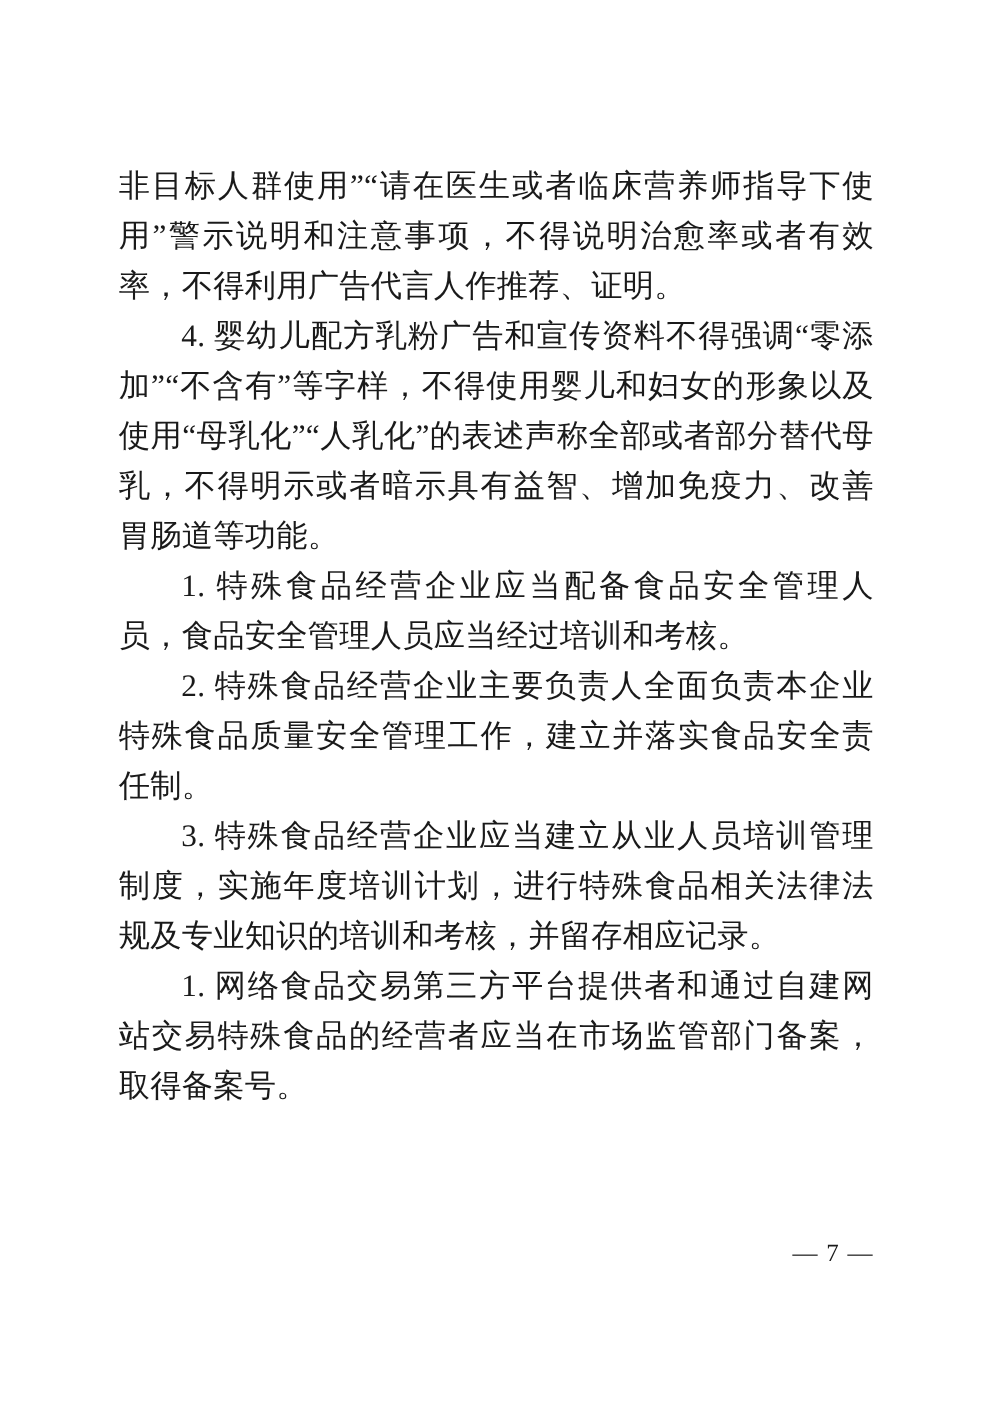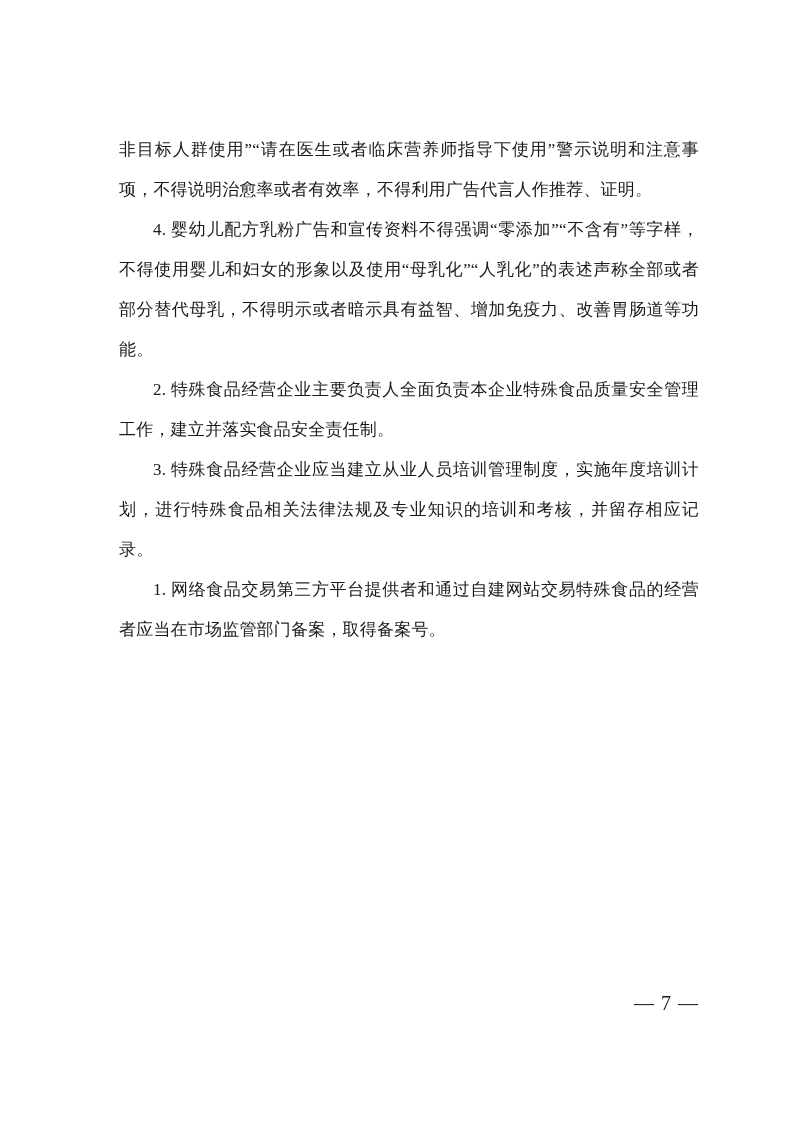--- a/index.html
+++ b/index.html
@@ -18,26 +18,25 @@
   .page {
     position: absolute;
     left: 0;
     top: 0;
     width: 794px;
     height: 1123px;
     box-sizing: border-box;
     padding: 130px 95px 60px 95px;
   }
   .doc-body {
-    font-size: 17px;
+    font-size: 25px;
     line-height: 40px;
     text-align: justify;
     text-justify: inter-ideograph;
     letter-spacing: 0.2px;
-    margin-left: 24px;
   }
   p.para {
     margin: 0;
     text-indent: 2em;
     font-weight: 400;
   }
   p.heading {
     margin: 0;
     text-indent: 2em;
     font-weight: bold;
@@ -57,18 +56,19 @@
     color: #1a1a1a;
   }
 </style>
 </head>
 <body>
 
 <div class="page">
   <div class="doc-body">
     <p class="para noindent">非目标人群使用”“请在医生或者临床营养师指导下使用”警示说明和注意事项，不得说明治愈率或者有效率，不得利用广告代言人作推荐、证明。</p>
     <p class="para">4. 婴幼儿配方乳粉广告和宣传资料不得强调“零添加”“不含有”等字样，不得使用婴儿和妇女的形象以及使用“母乳化”“人乳化”的表述声称全部或者部分替代母乳，不得明示或者暗示具有益智、增加免疫力、改善胃肠道等功能。</p>
+    <p class="para">1. 特殊食品经营企业应当配备食品安全管理人员，食品安全管理人员应当经过培训和考核。</p>
     <p class="para">2. 特殊食品经营企业主要负责人全面负责本企业特殊食品质量安全管理工作，建立并落实食品安全责任制。</p>
     <p class="para">3. 特殊食品经营企业应当建立从业人员培训管理制度，实施年度培训计划，进行特殊食品相关法律法规及专业知识的培训和考核，并留存相应记录。</p>
     <p class="para">1. 网络食品交易第三方平台提供者和通过自建网站交易特殊食品的经营者应当在市场监管部门备案，取得备案号。</p>
   </div>
   <div class="footer">— 7 —</div>
 </div>
 
 </body></html>

